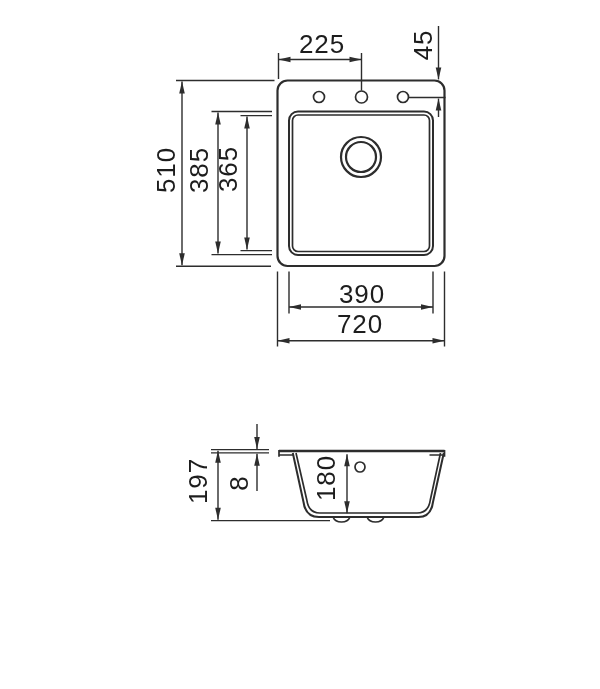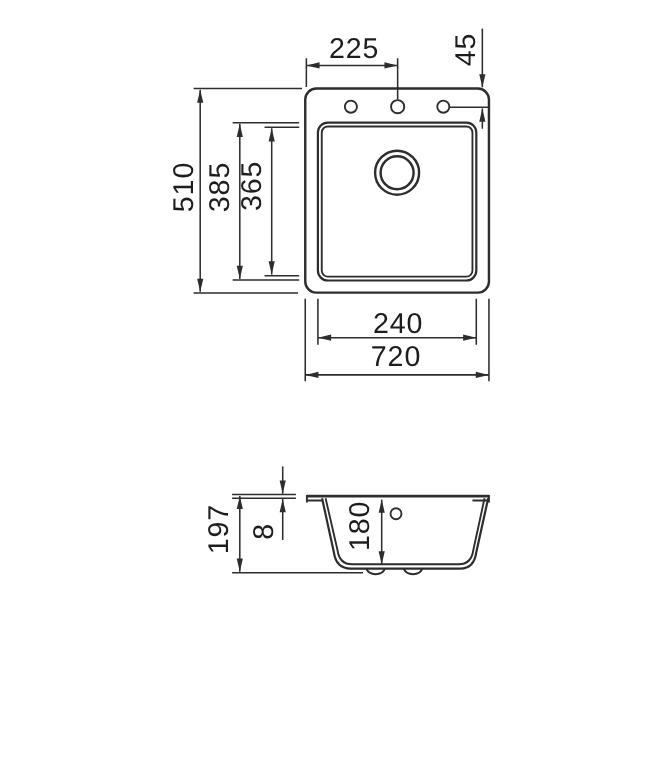--- a/index.html
+++ b/index.html
@@ -132,21 +132,21 @@
   <div class="dim-label" style="left:322px; top:44px;">225</div>
 
   <div class="dim-label rot" style="left:423px; top:45px;">45</div>
 
   <div class="dim-label rot" style="left:166px; top:170px;">510</div>
 
   <div class="dim-label rot" style="left:199px; top:170px;">385</div>
 
   <div class="dim-label rot" style="left:228px; top:169px;">365</div>
 
-  <div class="dim-label" style="left:362px; top:294px;">240</div>
+  <div class="dim-label" style="left:362px; top:294px;">390</div>
 
   <div class="dim-label" style="left:360px; top:324px;">720</div>
 
   <div class="dim-label rot" style="left:198px; top:481px;">197</div>
 
   <div class="dim-label rot" style="left:239px; top:483px;">8</div>
 
   <div class="dim-label rot" style="left:326px; top:478px;">180</div>
 
 </div>

